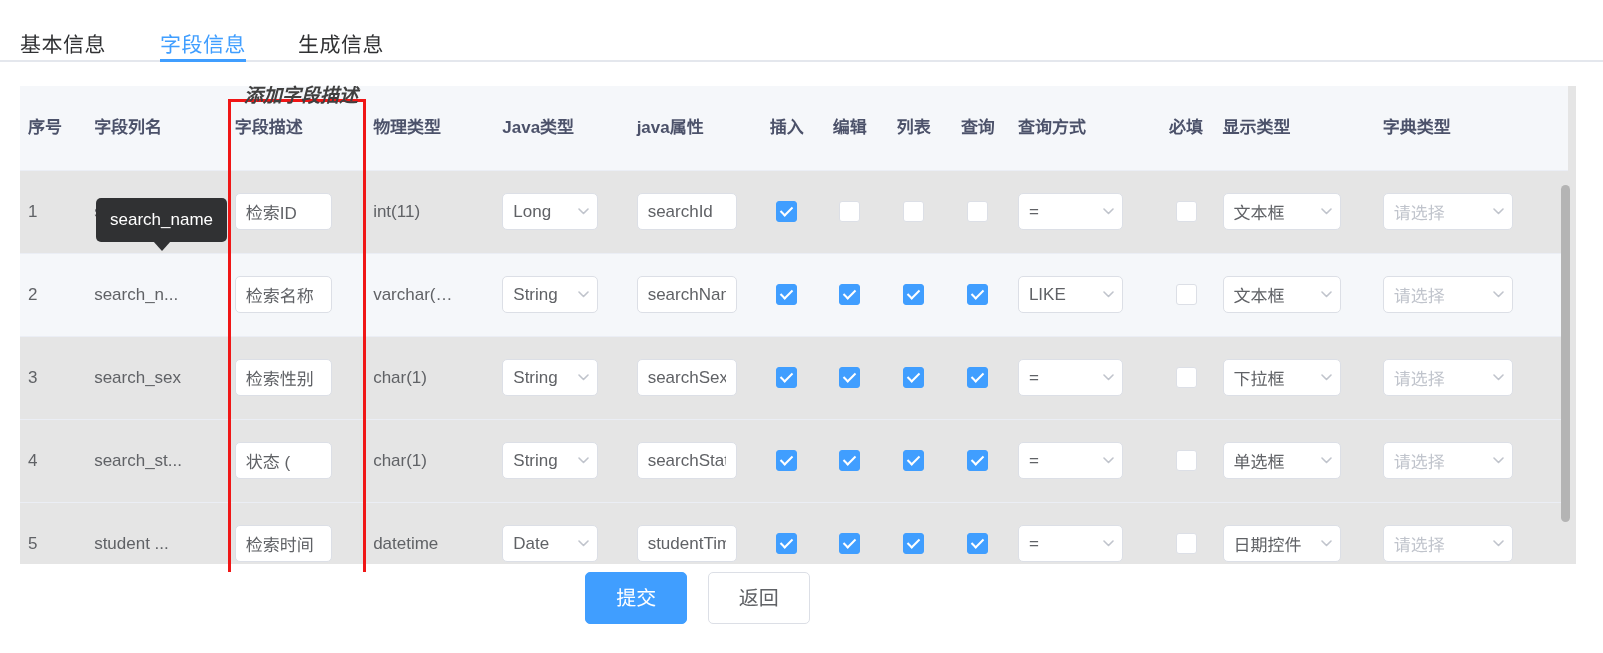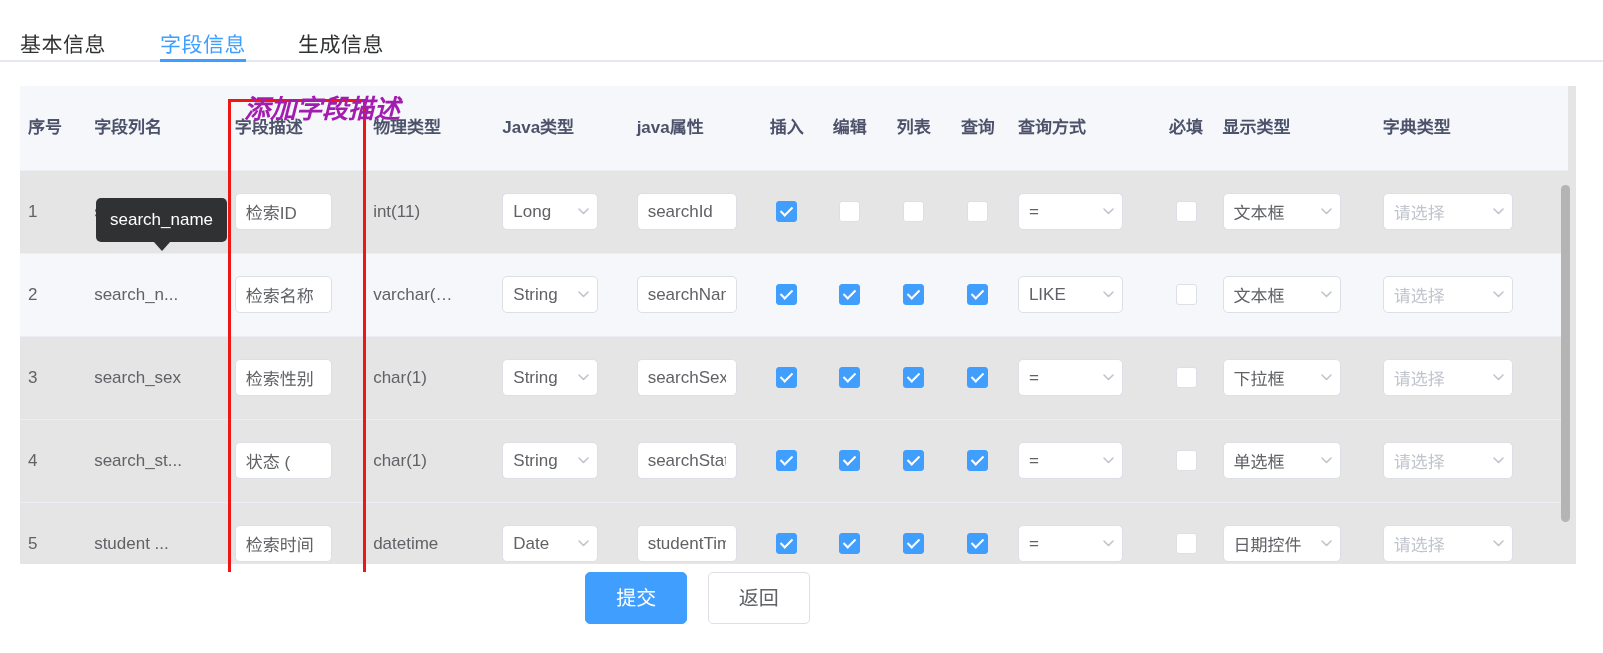--- a/index.html
+++ b/index.html
@@ -126,25 +126,25 @@
   .red-box {
     position: absolute;
     left: 228px; top: 99px;
     width: 138px; height: 490px;
     border: 3px solid #f01616;
     pointer-events: none;
     z-index: 40;
   }
   .red-label {
     position: absolute;
-    left: 244px; top: 88px;
-    font-size: 26px;
+    left: 244px; top: 80px;
+    font-size: 19px;
     font-weight: bold;
     font-style: italic;
-    color: #a21caf;
+    color: #404040;
     z-index: 41;
     white-space: nowrap;
   }
 
   
   .tooltip {
     position: absolute;
     left: 96px; top: 198px;
     background: #303133;
     color: #fff;

